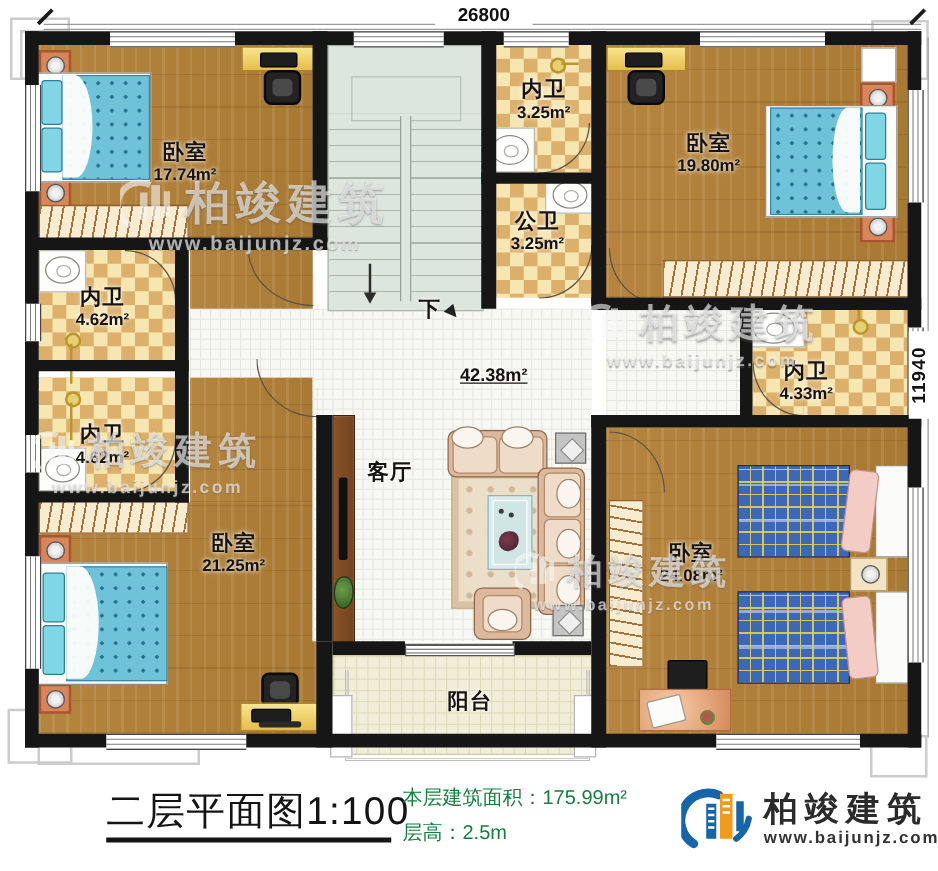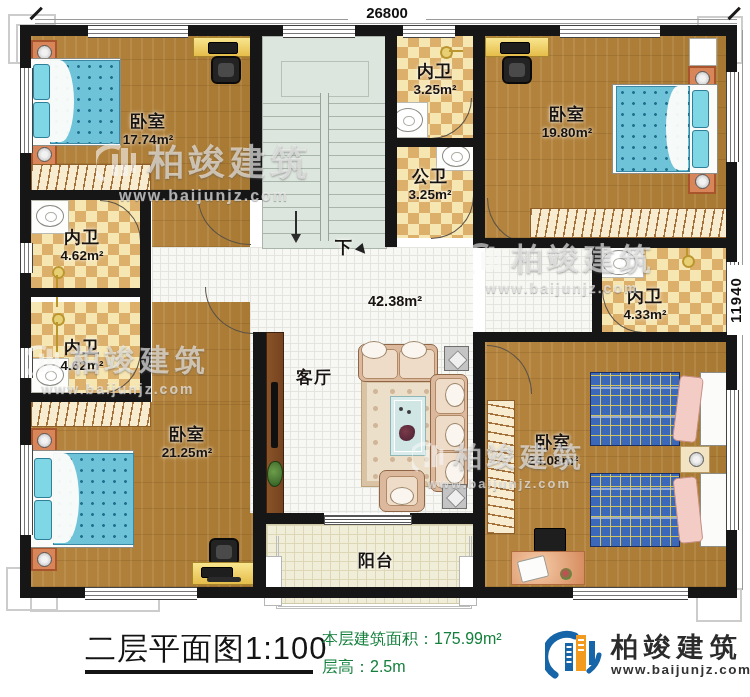--- a/index.html
+++ b/index.html
@@ -356,24 +356,24 @@
       <div class="ar">19.80m²</div>
     </div>
     <div class="rlabel" style="left:34px;top:228px;width:96px;">
       <div class="nm">内卫</div>
       <div class="ar">4.62m²</div>
     </div>
     <div class="rlabel" style="left:34px;top:338px;width:96px;">
       <div class="nm">内卫</div>
       <div class="ar">4.62m²</div>
     </div>
-    <div class="rlabel" style="left:347px;top:293px;width:96px;">
+    <div class="rlabel" style="left:347px;top:293px;width:96px;text-decoration:underline;">
       <div class="ar" style="font-size:14.5px;">42.38m²</div>
     </div>
-    <div class="rlabel" style="left:268px;top:368px;width:64px;text-align:right;">
+    <div class="rlabel" style="left:280px;top:368px;width:64px;">
       <div class="nm">客厅</div>
     </div>
     <div class="rlabel" style="left:597px;top:287px;width:96px;">
       <div class="nm">内卫</div>
       <div class="ar">4.33m²</div>
     </div>
     <div class="rlabel" style="left:139px;top:425px;width:96px;">
       <div class="nm">卧室</div>
       <div class="ar">21.25m²</div>
     </div>

